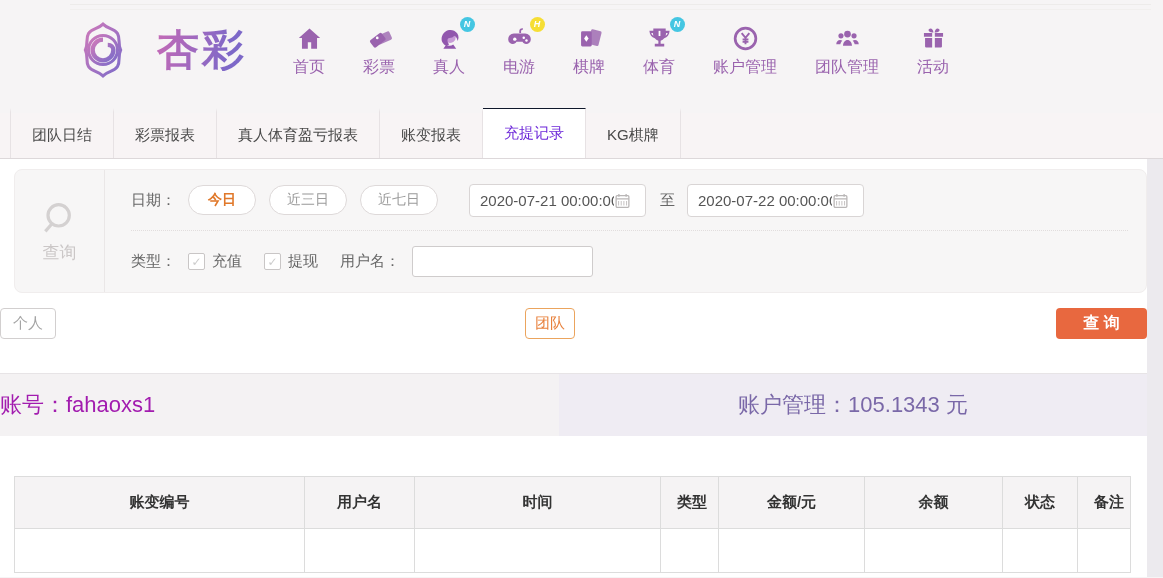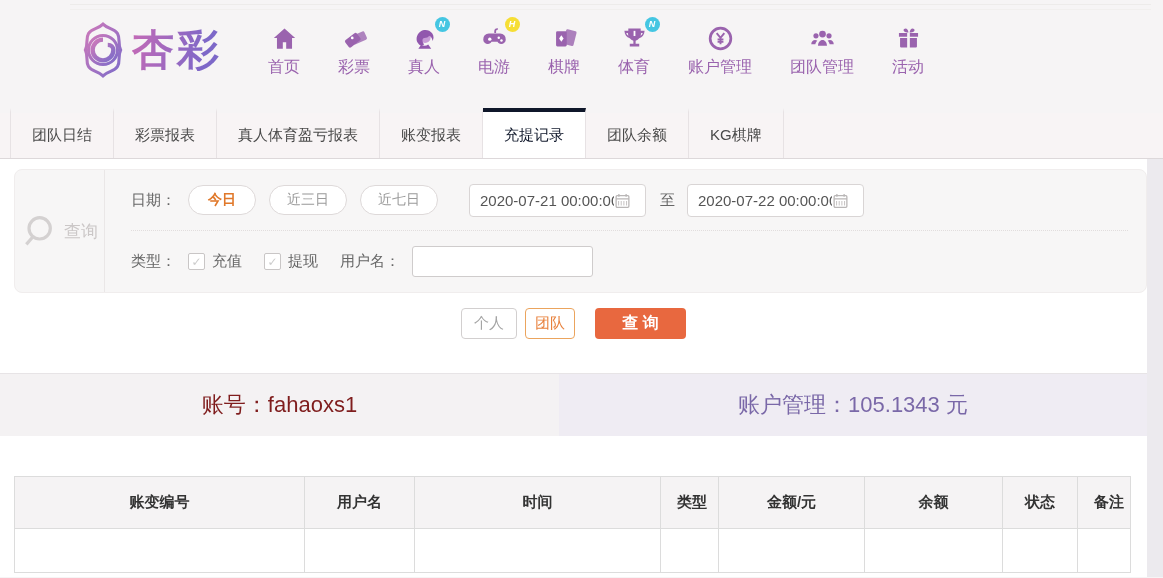--- a/index.html
+++ b/index.html
@@ -9,21 +9,21 @@
     background:#f6f4f5;
     font-family:"Liberation Sans","DejaVu Sans",sans-serif;
     position:relative;
   }
   
   header { height:100px; display:flex; align-items:center; position:relative; }
   header::before {
     content:""; position:absolute; top:4px; left:70px; right:12px; height:4px;
     border-top:1px solid #edebea; border-bottom:1px solid #f1efee;
   }
-  .logo { display:flex; align-items:center; margin-left:74px; gap:0; cursor:pointer; }
+  .logo { display:flex; align-items:center; margin-left:74px; gap:25px; cursor:pointer; }
   .logo svg { width:58px; height:58px; }
   .logo-text {
     font-size:42px; font-weight:bold; letter-spacing:3px; line-height:1;
     background:linear-gradient(100deg,#c46ab6 0%,#7d68c8 80%);
     -webkit-background-clip:text; background-clip:text; color:#9a5fc0;
   }
   @supports (-webkit-background-clip:text) { .logo-text { color:transparent; } }
   nav { display:flex; margin-left:46px; gap:38px; align-items:flex-end; }
   .nav-item { display:flex; flex-direction:column; align-items:center; gap:5px; cursor:pointer; }
   .nav-icon { position:relative; height:29px; display:flex; align-items:flex-end; }
@@ -40,35 +40,35 @@
   .tab-strip {
     margin-top:13px; height:46px; background:#f8f4f5; border-bottom:1px solid #ddd8da;
     display:flex; align-items:flex-end; padding-left:10px;
   }
   .tab {
     height:50px; padding:0 21px; display:flex; align-items:center;
     font-size:15px; color:#4a4a4a; cursor:pointer; white-space:nowrap;
     border-right:1px solid #e7e2e4; border-top:4px solid transparent;
   }
   .tab:first-child { border-left:1px solid #e7e2e4; }
-  .tab.active { background:#fff; border-top:4px solid #0f172a; color:#0f172a; }
+  .tab.active { background:#fff; border-top:1px solid #0f172a; color:#6d28d9; }
 
   
   .content { display:flex; }
   .main { width:1147px; height:418px; background:#fff; overflow:hidden; }
   .side-gap { flex:1; height:418px; background:#eceaee; }
 
   
   .filter {
     margin:10px 0 0 14px; width:1133px; height:124px;
     background:#f7f6f6; border:1px solid #f0eded; border-radius:8px; display:flex;
   }
   .filter-side {
     width:90px; border-right:1px solid #eae7e7;
-    display:flex; flex-direction:row; align-items:center; justify-content:center; gap:3px;
+    display:flex; flex-direction:column; align-items:center; justify-content:center; gap:3px;
   }
   .q-label { font-size:17px; color:#cbc7c7; }
   .filter-body { flex:1; padding:0 18px 0 26px; display:flex; flex-direction:column; }
   .f-row { height:61px; display:flex; align-items:center; }
   .f-row.first { border-bottom:1px dotted #e1dddd; }
   .f-label { font-size:15px; color:#666; margin-right:12px; white-space:nowrap; }
   .pill {
     height:30px; border-radius:16px; background:#fff; border:1px solid #ded9d9;
     padding:0 17px; font-size:14px; color:#9b9b9b; display:flex; align-items:center;
     cursor:pointer; margin-right:13px;
@@ -90,31 +90,31 @@
     cursor:pointer; margin-right:7px;
   }
   .checkbox::after { content:"✓"; }
   .type-option-label { font-size:15px; color:#666; margin-right:22px; }
   .username-input {
     width:181px; height:31px; border:1px solid #cfcccc; border-radius:3px;
     background:#fff; outline:0; font-size:15px; color:#555; padding:0 8px; font-family:inherit;
   }
 
   
-  .actions { margin-top:15px; display:flex; justify-content:center; align-items:center; gap:8px; }
+  .actions { margin-top:15px; display:flex; justify-content:space-between; align-items:center; gap:8px; }
   .btn { height:31px; border-radius:4px; font-size:15px; cursor:pointer; font-family:inherit; }
   .btn-plain { width:56px; background:#fff; border:1px solid #d2cfcf; color:#a3a3a3; }
   .btn-team  { width:50px; background:#fff; border:1px solid #eba45d; color:#e8813c; }
   .btn-query { width:91px; background:#e8683f; border:0; color:#fff; font-size:16px; font-weight:bold; margin-left:12px; }
 
   
   .summary { margin-top:34px; display:flex; height:63px; border-top:1px solid #e7e4e6; }
   .summary-left {
-    width:559px; background:#f4f2f3; display:flex; align-items:center; justify-content:center;
-    font-size:22px; color:#7f1d1d;
+    width:559px; background:#f4f2f3; display:flex; align-items:center; justify-content:flex-start;
+    font-size:22px; color:#a21caf;
   }
   .summary-right {
     width:588px; background:#efecf3; display:flex; align-items:center; justify-content:center;
     font-size:22px; color:#7a68a8;
   }
 
   
   table { margin:40px 0 0 14px; border-collapse:collapse; table-layout:fixed; width:1116px; font-size:15px; }
   th,td { border:1px solid #dcdcdc; text-align:center; height:44px; padding:16px; overflow:hidden; white-space:nowrap; }
   th { background:#f5f3f4; color:#333; font-weight:bold; }
@@ -238,21 +238,20 @@
     </div>
   </nav>
 </header>
 
 <div class="tab-strip">
   <div class="tab">团队日结</div>
   <div class="tab">彩票报表</div>
   <div class="tab">真人体育盈亏报表</div>
   <div class="tab">账变报表</div>
   <div class="tab active">充提记录</div>
-  <div class="tab">团队余额</div>
   <div class="tab">KG棋牌</div>
 </div>
 
 <div class="content">
   <div class="main">
 
     <section class="filter">
       <div class="filter-side">
         <svg width="40" height="40" viewBox="0 0 30 30">
           <circle cx="14" cy="13" r="8" stroke="#d4d1d1" stroke-width="2.4" fill="none"></circle>

